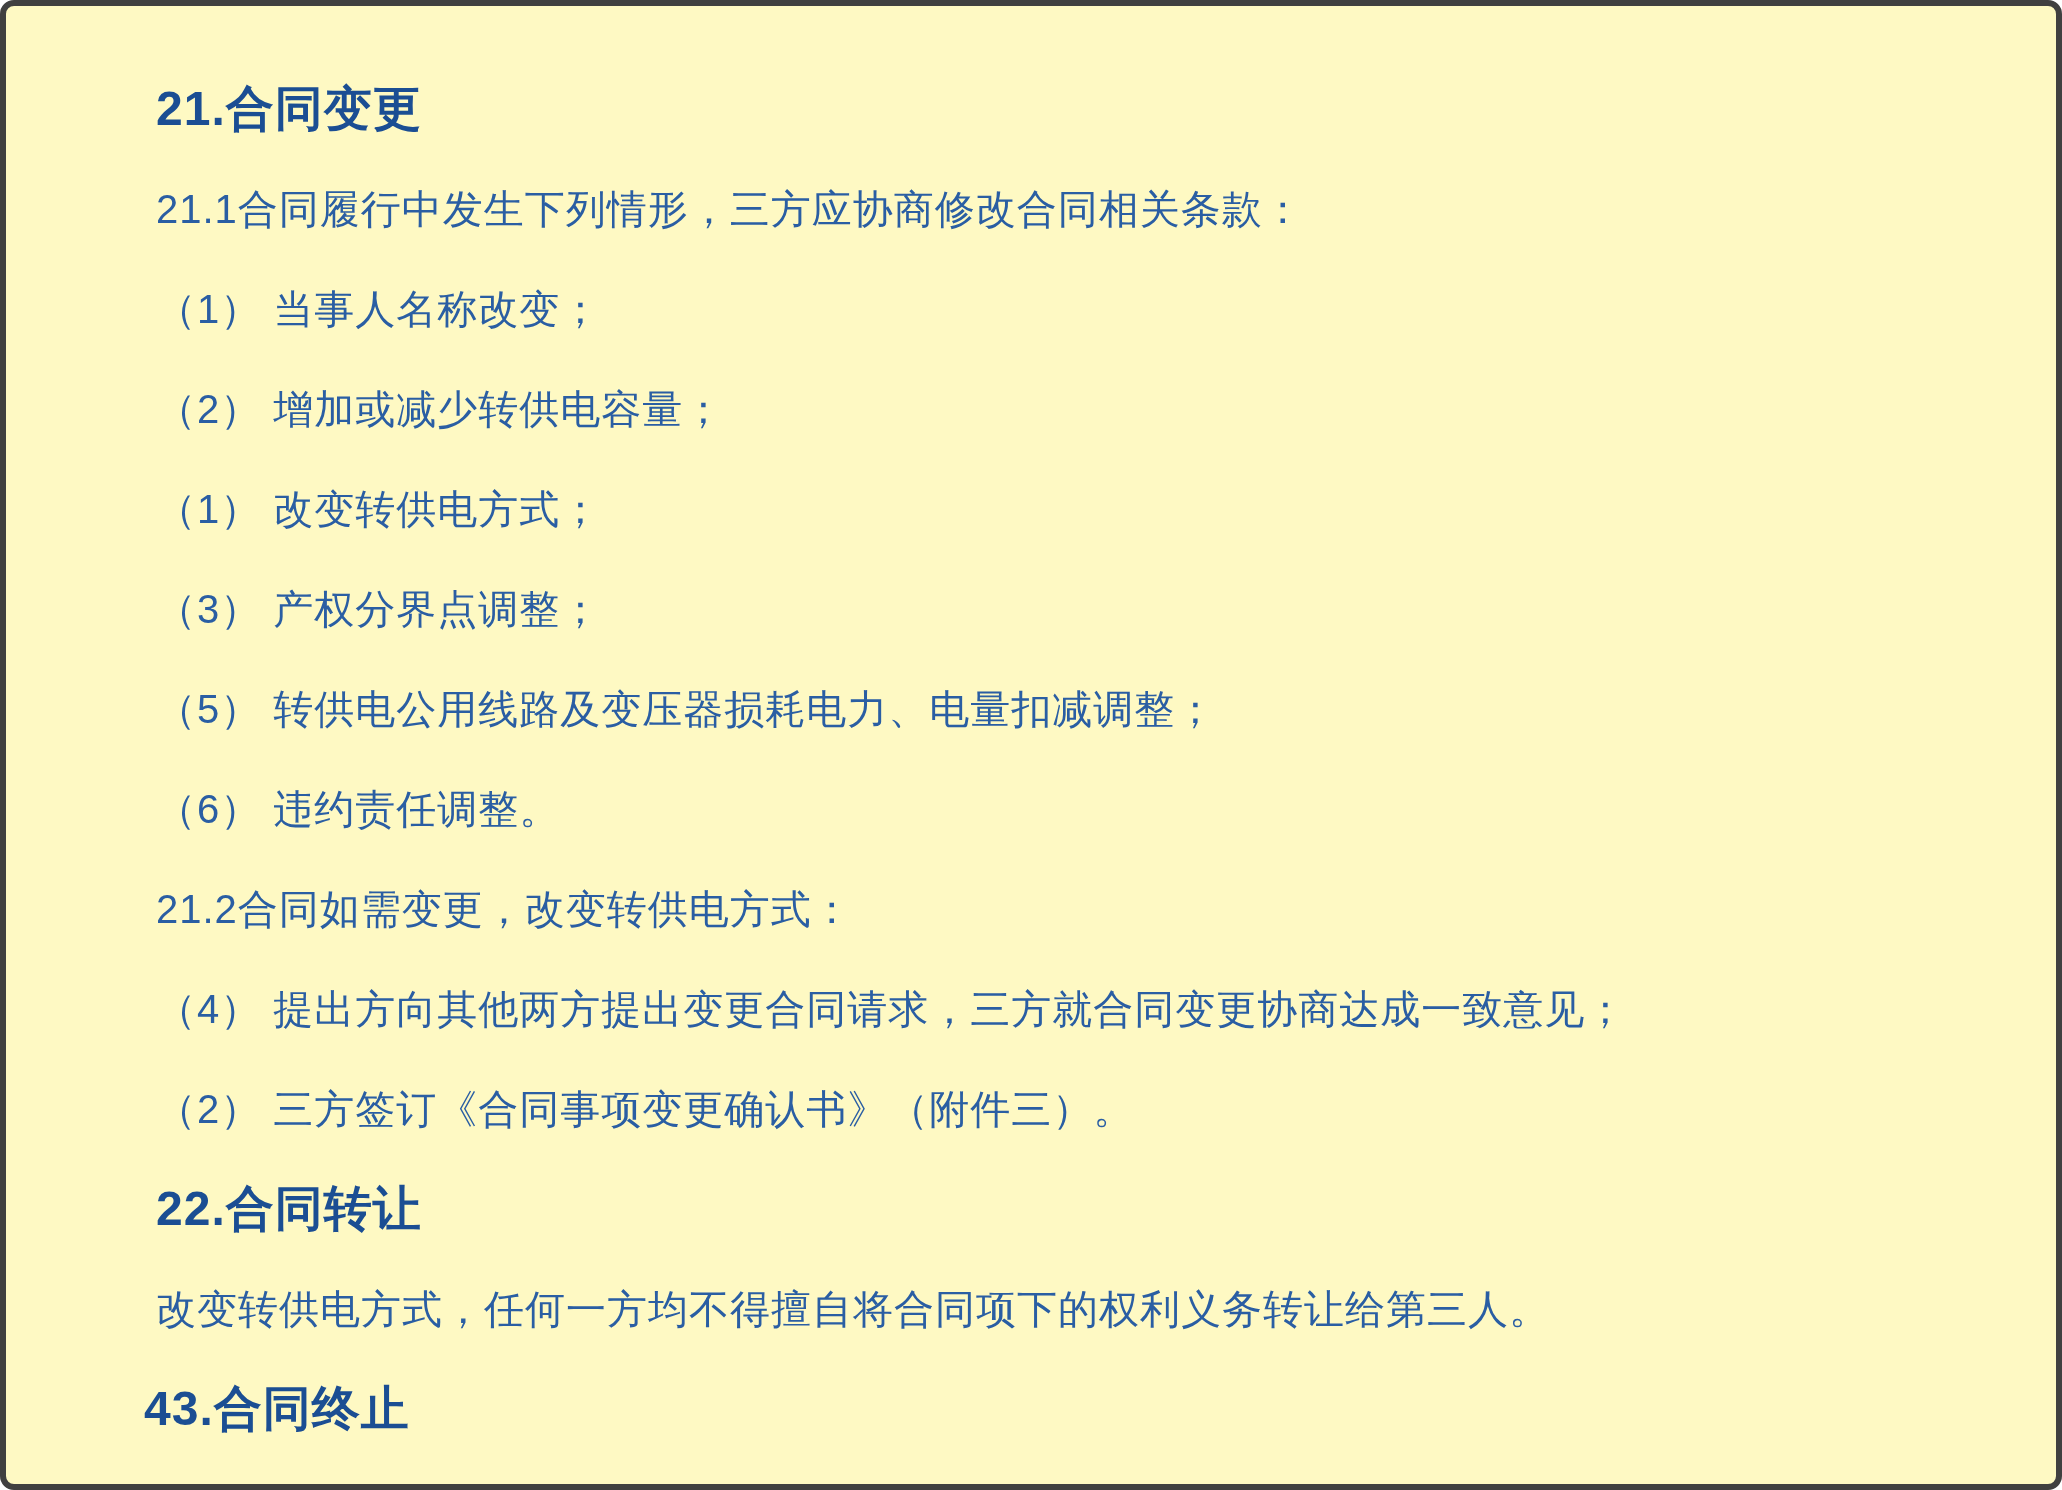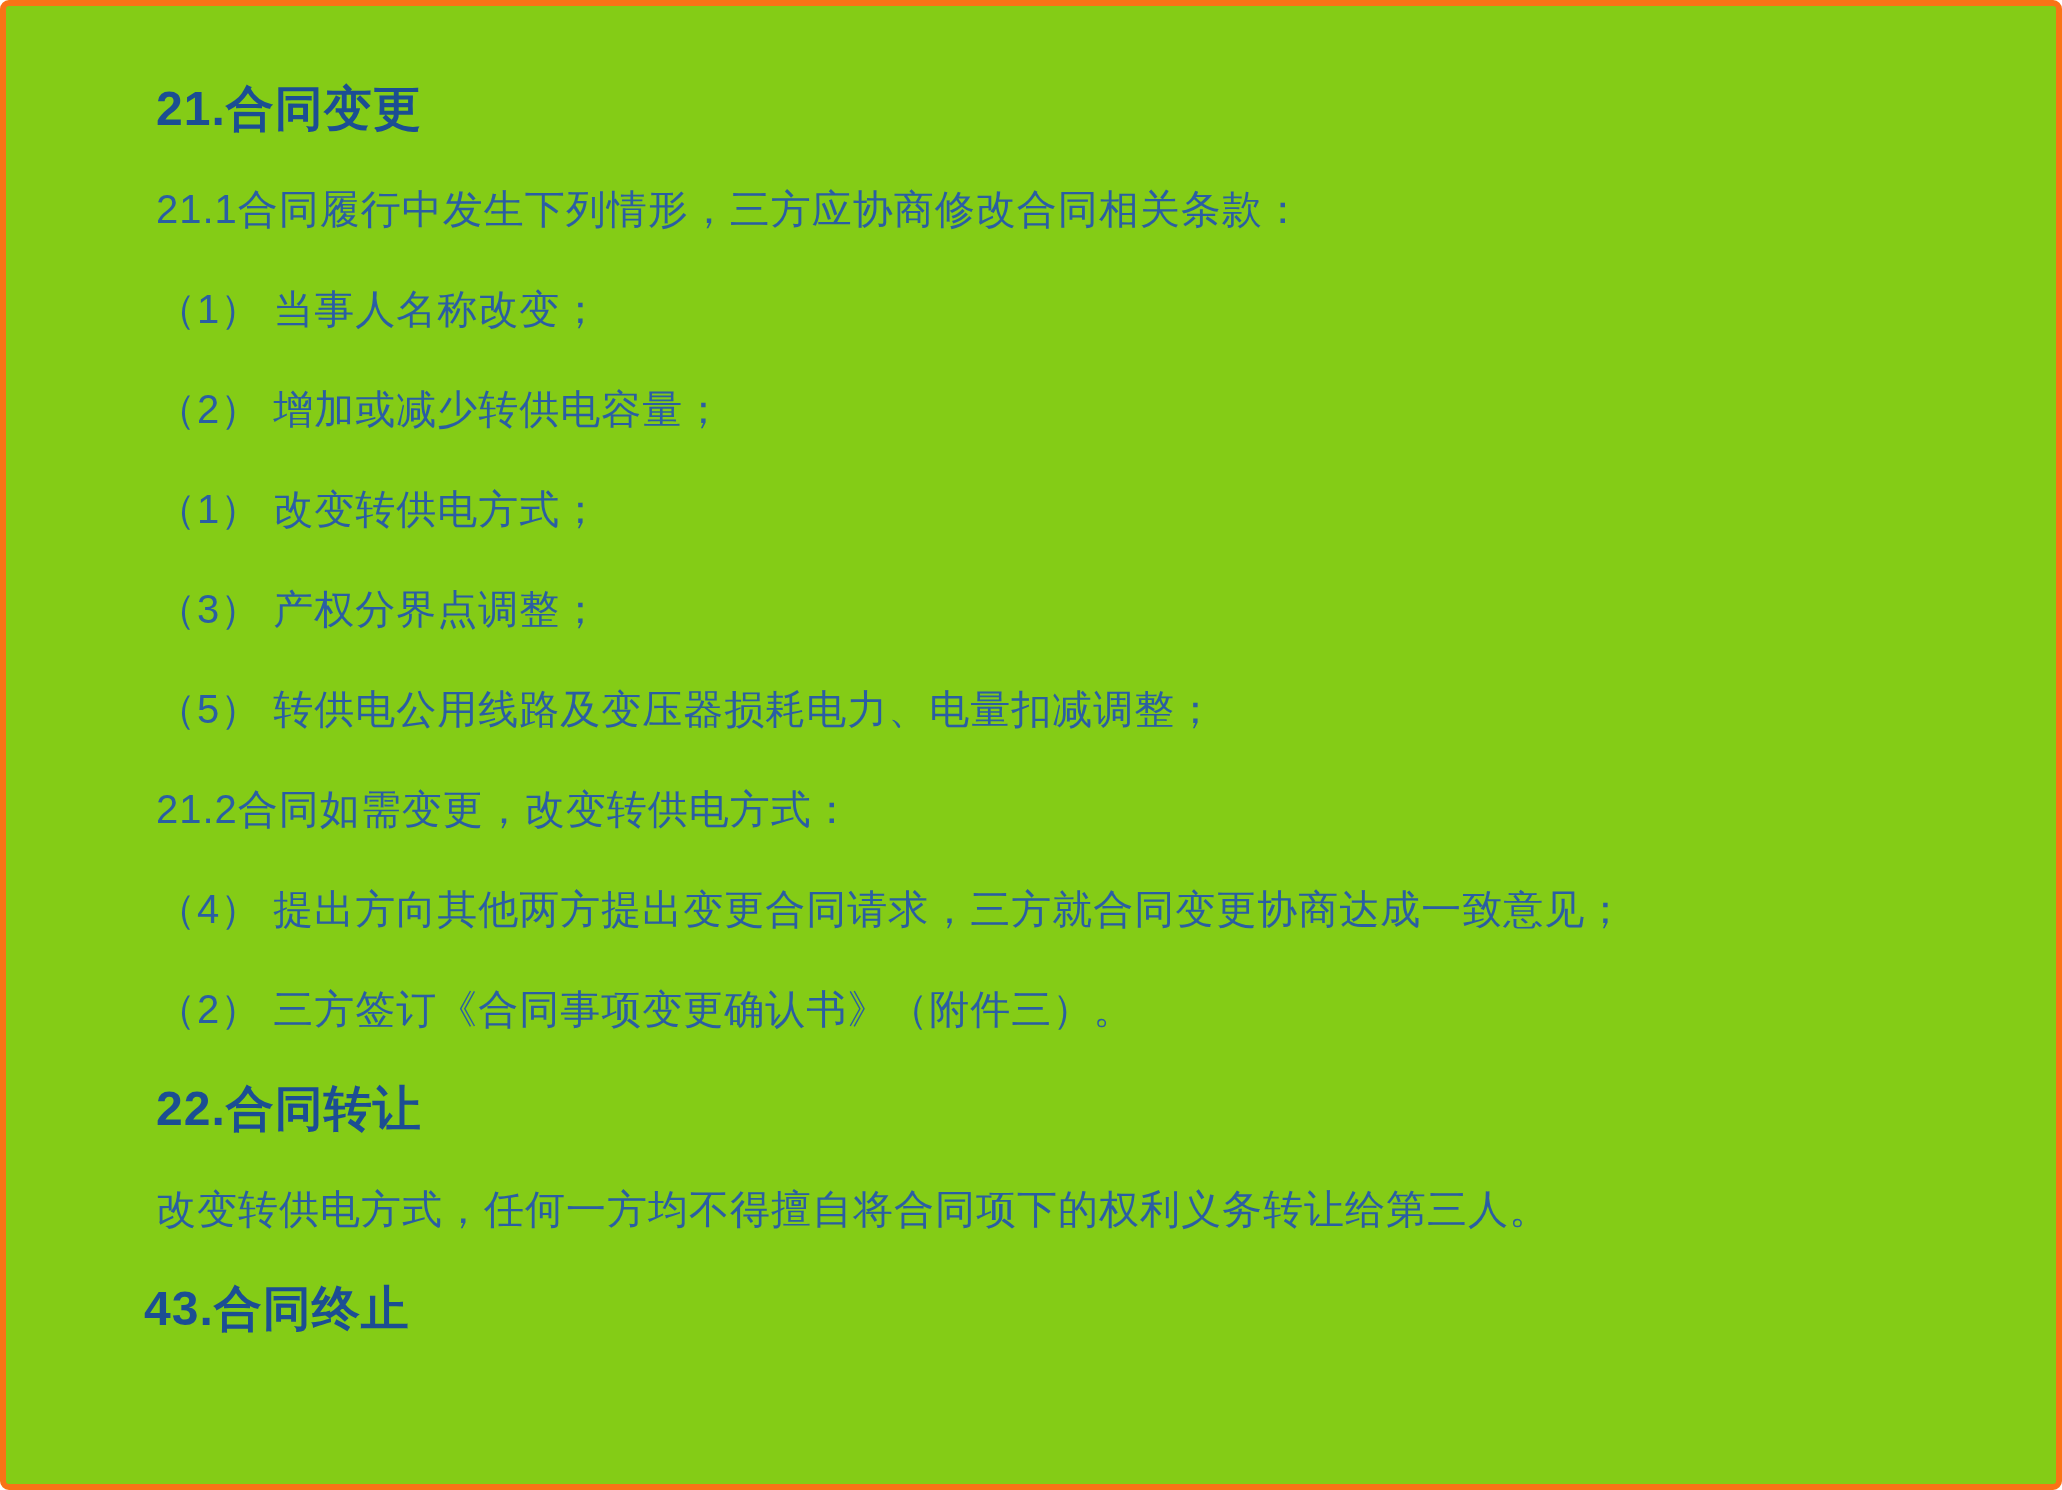--- a/index.html
+++ b/index.html
@@ -11,23 +11,23 @@
   .page {
     position: relative;
     width: 2062px;
     height: 1490px;
     overflow: hidden;
   }
   .frame {
     position: absolute;
     inset: 0;
     box-sizing: border-box;
-    background: #84cc16;
-    border: 6px solid #f97316;
-    border-radius: 9px;
+    background: #fef9c3;
+    border: 6px solid #404040;
+    border-radius: 14px;
   }
   .content {
     position: absolute;
     left: 150px;
     top: 53px;
     right: 60px;
   }
   .line {
     height: 100px;
     display: flex;
@@ -60,20 +60,21 @@
       <div class="line">（1） 当事人名称改变；</div>
 
       <div class="line">（2） 增加或减少转供电容量；</div>
 
       <div class="line">（1） 改变转供电方式；</div>
 
       <div class="line">（3） 产权分界点调整；</div>
 
       <div class="line">（5） 转供电公用线路及变压器损耗电力、电量扣减调整；</div>
 
+      <div class="line">（6） 违约责任调整。</div>
 
       <div class="line">21.2合同如需变更，改变转供电方式：</div>
 
       <div class="line">（4） 提出方向其他两方提出变更合同请求，三方就合同变更协商达成一致意见；</div>
 
       <div class="line">（2） 三方签订《合同事项变更确认书》（附件三）。</div>
 
       <div class="line heading">22.合同转让</div>
 
       <div class="line">改变转供电方式，任何一方均不得擅自将合同项下的权利义务转让给第三人。</div>

